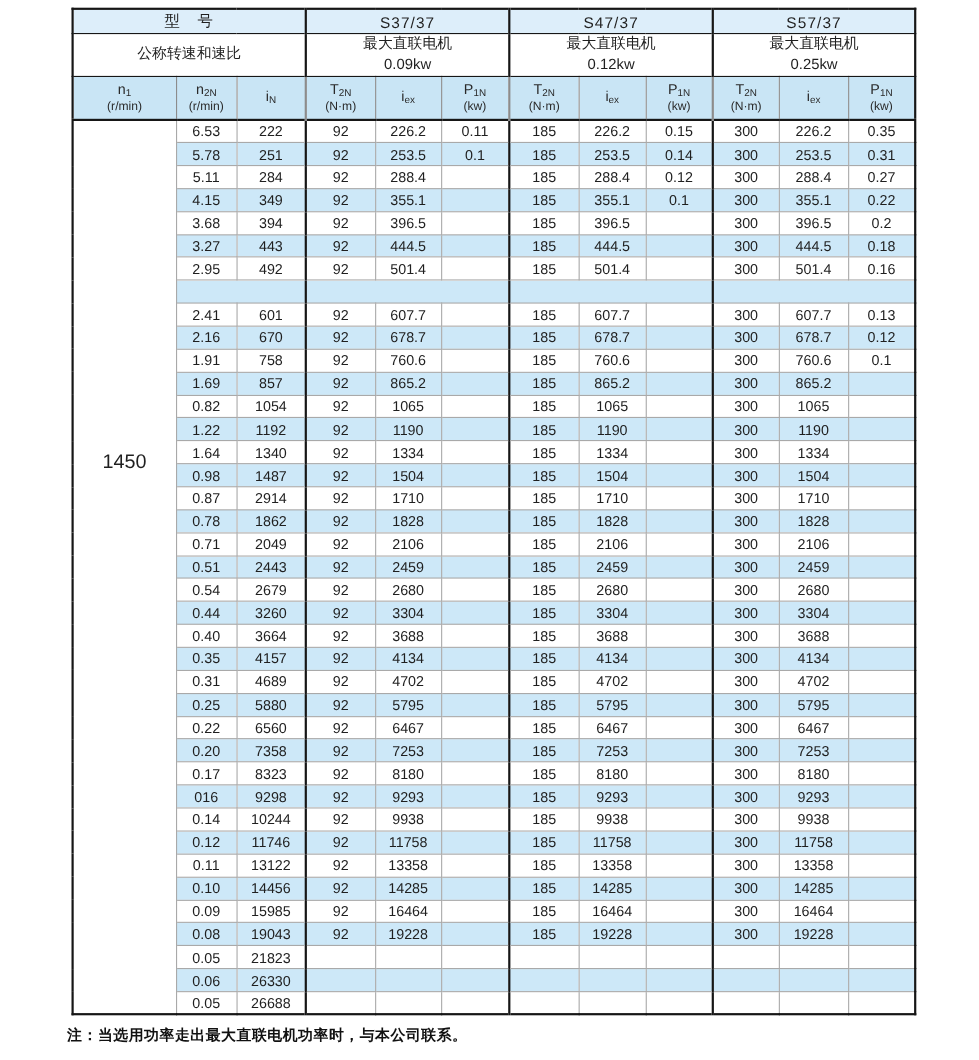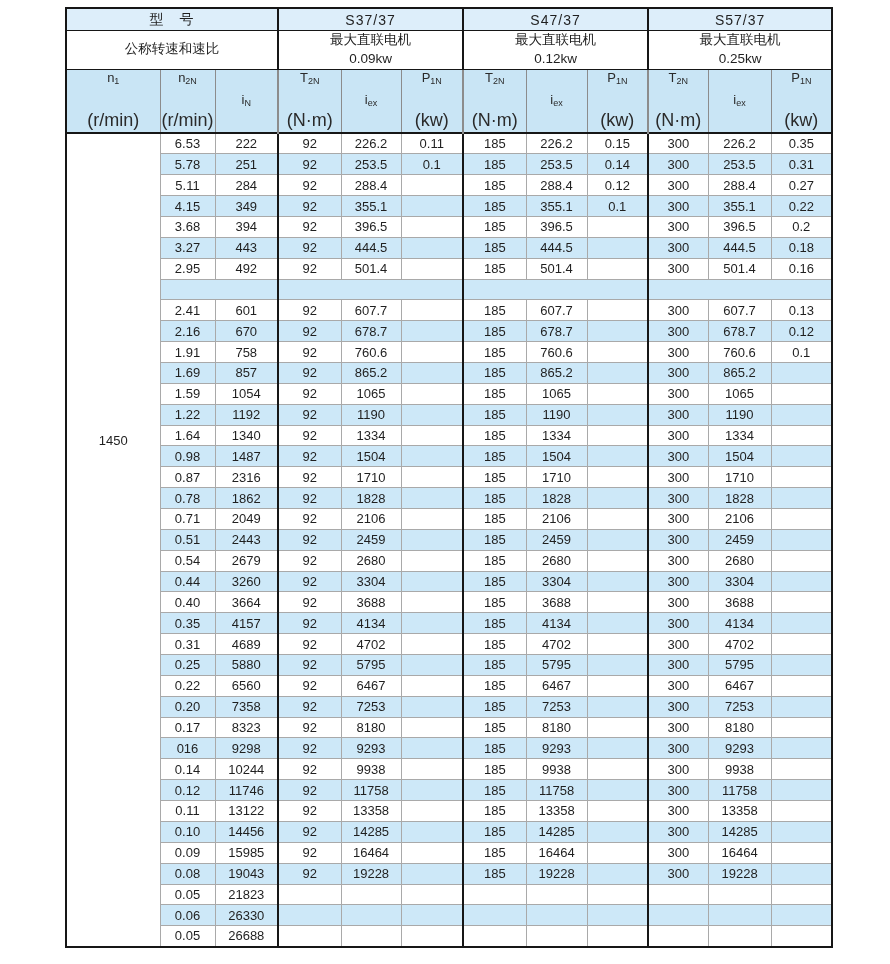--- a/index.html
+++ b/index.html
@@ -37,23 +37,23 @@
   }
   thead{border-bottom:2px solid var(--border-dark);}
   tbody tr{height:20.87px;}
   tbody tr.alt td{background:var(--row-alt-bg);}
   tbody tr:first-child td{border-top:2px solid var(--border-dark);}
   td.grp,th.grp{border-left:2px solid var(--border-dark);}
   td.n1cell{
     background:#ffffff !important;vertical-align:top;
     border-right:1px solid var(--border-gray);
   }
-  td.n1cell span{display:block;margin-top:299px;font-size:13px;}
+  td.n1cell span{display:block;margin-top:299px;font-size:18px;}
   sub{font-size:9px;line-height:0;vertical-align:-2px;}
-  .unit-line{display:block;font-size:18px;margin-top:22px;}
+  .unit-line{display:block;font-size:11px;}
   .note{
     position:absolute;left:61px;top:932px;
     font-size:13.5px;color:#111;font-weight:600;letter-spacing:0.5px;
   }
 </style>
 </head>
 <body>
 
 <div class="sheet">
   <table class="spec">
@@ -255,21 +255,21 @@
           <td>865.2</td>
           <td></td>
           <td class="grp">185</td>
           <td>865.2</td>
           <td></td>
           <td class="grp">300</td>
           <td>865.2</td>
           <td></td>
         </tr>
         <tr>
-          <td>1.59</td>
+          <td>0.82</td>
           <td>1054</td>
           <td class="grp">92</td>
           <td>1065</td>
           <td></td>
           <td class="grp">185</td>
           <td>1065</td>
           <td></td>
           <td class="grp">300</td>
           <td>1065</td>
           <td></td>
@@ -308,21 +308,21 @@
           <td></td>
           <td class="grp">185</td>
           <td>1504</td>
           <td></td>
           <td class="grp">300</td>
           <td>1504</td>
           <td></td>
         </tr>
         <tr>
           <td>0.87</td>
-          <td>2316</td>
+          <td>2914</td>
           <td class="grp">92</td>
           <td>1710</td>
           <td></td>
           <td class="grp">185</td>
           <td>1710</td>
           <td></td>
           <td class="grp">300</td>
           <td>1710</td>
           <td></td>
         </tr>
@@ -608,13 +608,14 @@
           <td class="grp"></td>
           <td></td>
           <td></td>
           <td class="grp"></td>
           <td></td>
           <td></td>
         </tr>
       </tbody>
   </table>
 
+  <div class="note">注：当选用功率走出最大直联电机功率时，与本公司联系。</div>
 </div>
 
 </body></html>

